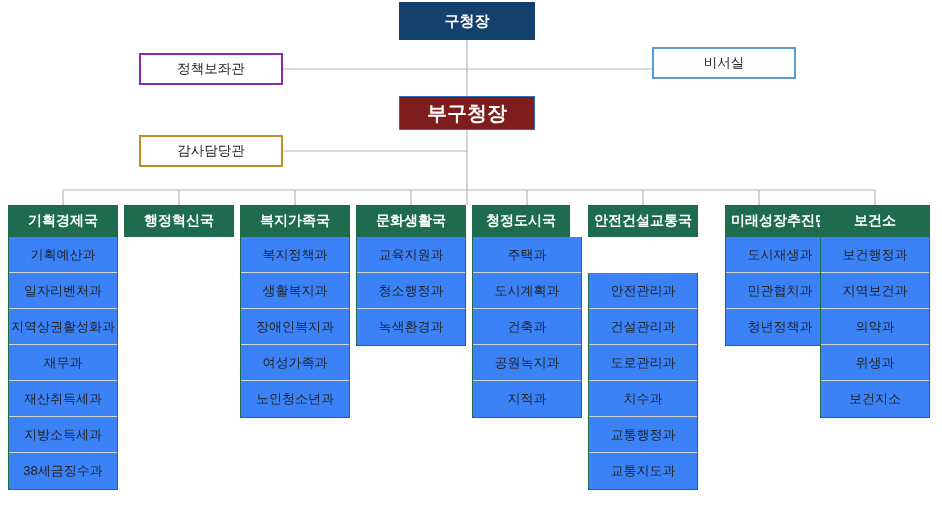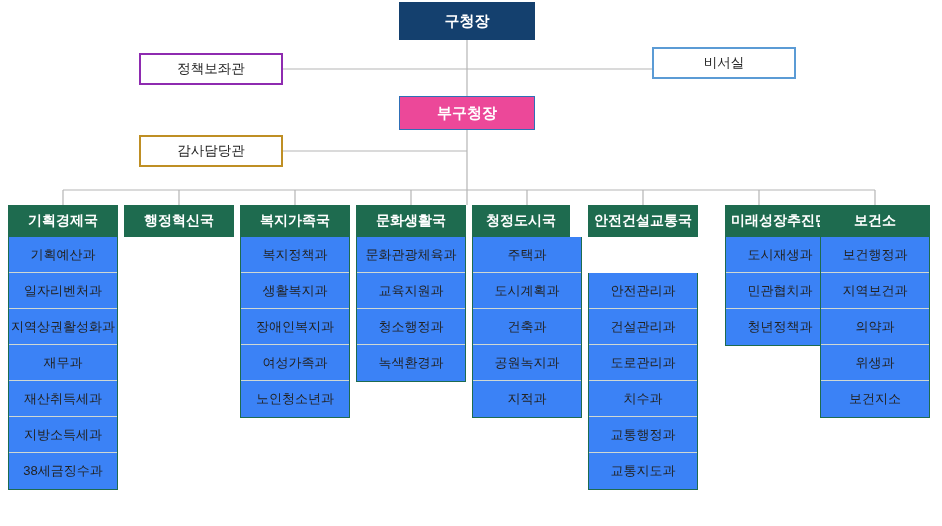--- a/index.html
+++ b/index.html
@@ -25,23 +25,23 @@
   
   .head-box{
     width:136px;height:38px;
     background:#14406e;
     color:#ffffff;
     font-size:15px;font-weight:bold;
     border:1px solid #14406e;
   }
   .vice-box{
     width:136px;height:34px;
-    background:#ec4899;
+    background:#7f1d1d;
     color:#ffffff;
-    font-size:15px;font-weight:bold;
+    font-size:20px;font-weight:bold;
     border:1px solid #2e6fb7;
   }
   .aux-purple{
     width:144px;height:32px;
     border:2px solid #8e2bb0;
     font-size:13.5px;color:#222;
   }
   .aux-blue{
     width:144px;height:32px;
     border:2px solid #5b9bd5;
@@ -142,21 +142,20 @@
         <div class="team">복지정책과</div>
         <div class="team">생활복지과</div>
         <div class="team">장애인복지과</div>
         <div class="team">여성가족과</div>
         <div class="team">노인청소년과</div>
       </div>
     </div>
     <div class="col" style="left: 356px; width: 110px;">
       <div class="col-head" style="width: 110px;">문화생활국</div>
       <div class="col-body" style="width: 110px;">
-        <div class="team">문화관광체육과</div>
         <div class="team">교육지원과</div>
         <div class="team">청소행정과</div>
         <div class="team">녹색환경과</div>
       </div>
     </div>
     <div class="col" style="left: 472px; width: 110px;">
       <div class="col-head" style="width: 98px;">청정도시국</div>
       <div class="col-body" style="width: 110px;">
         <div class="team">주택과</div>
         <div class="team">도시계획과</div>

